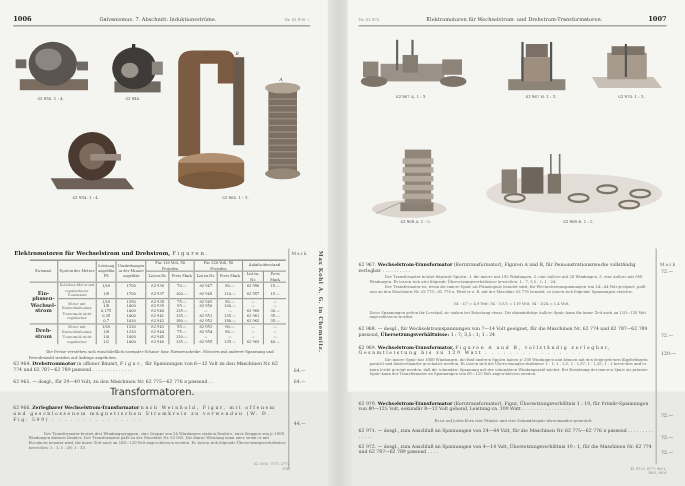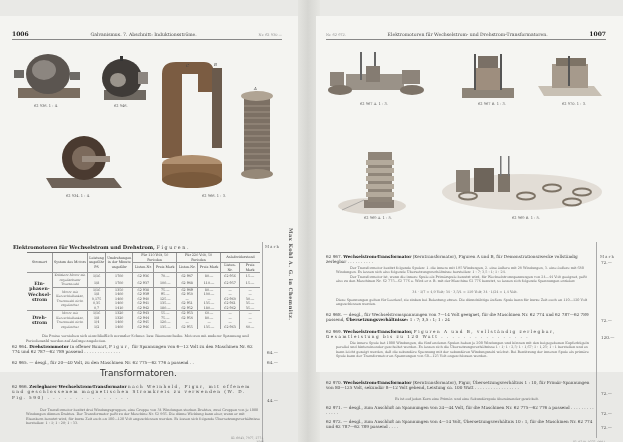--- a/index.html
+++ b/index.html
@@ -1,17 +1,17 @@
 <!DOCTYPE html>
 <html><head>
 <meta charset="utf-8">
 <style>
   html,body{margin:0;padding:0;}
   body{width:623px;height:442px;background:#e9e9e6;position:relative;overflow:hidden;font-family:"DejaVu Serif",serif;color:#333;}
-  .page{position:absolute;top:16px;height:356px;background:#f4f4f1;}
+  .page{position:absolute;top:0;height:356px;background:#f4f4f1;}
   .page.left{left:0;width:302px;}
   .page.right{left:316px;width:307px;background:#f5f5f2;}
   .gutter{position:absolute;left:298px;top:0;width:22px;height:442px;background:linear-gradient(90deg,#e4e4e0,#d6d6d2 45%,#e6e6e2);}
   .runhead{position:absolute;top:14px;font-size:4.5px;display:flex;justify-content:space-between;align-items:baseline;border-bottom:0.6px solid #888;padding-bottom:2px;}
   .runhead .pgno{font-size:6px;font-weight:bold;color:#222;}
   .runhead .title{font-size:4.6px;color:#444;}
   .runhead .nr{font-size:3.5px;color:#888;}
   .left .runhead{left:12px;width:270px;}
   .right .runhead{left:10px;width:280px;}
   .fig{position:absolute;}

